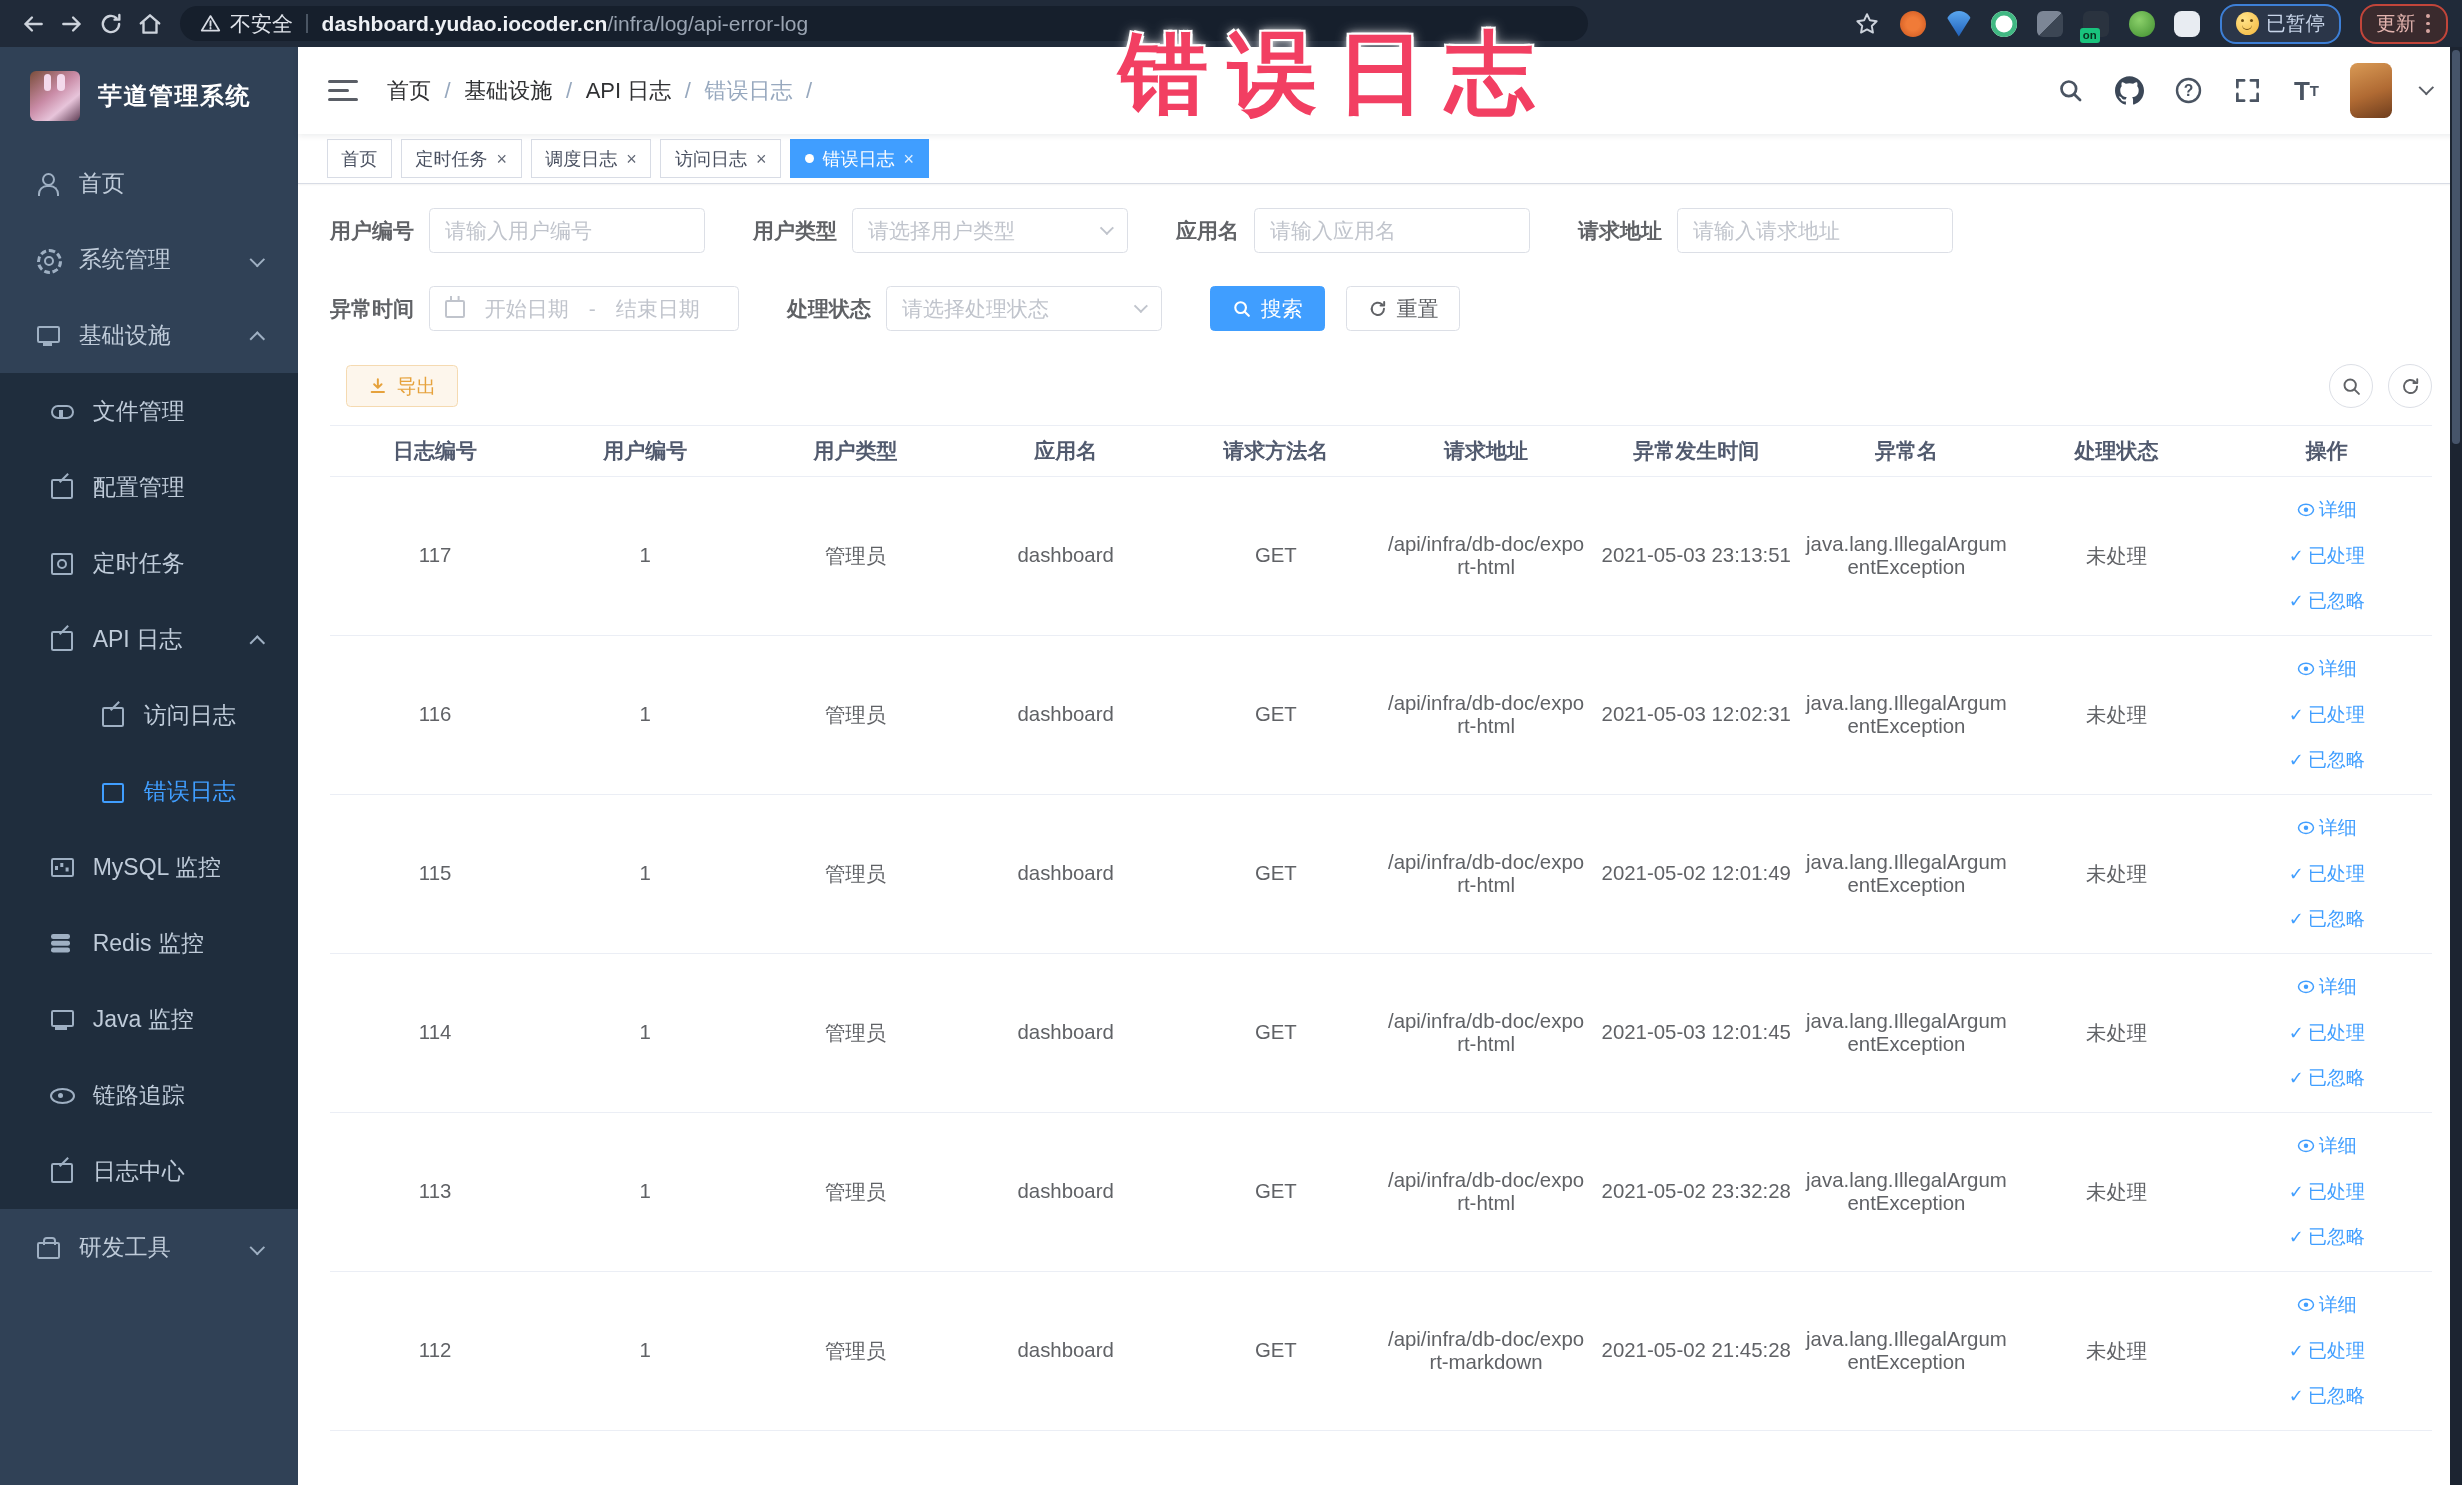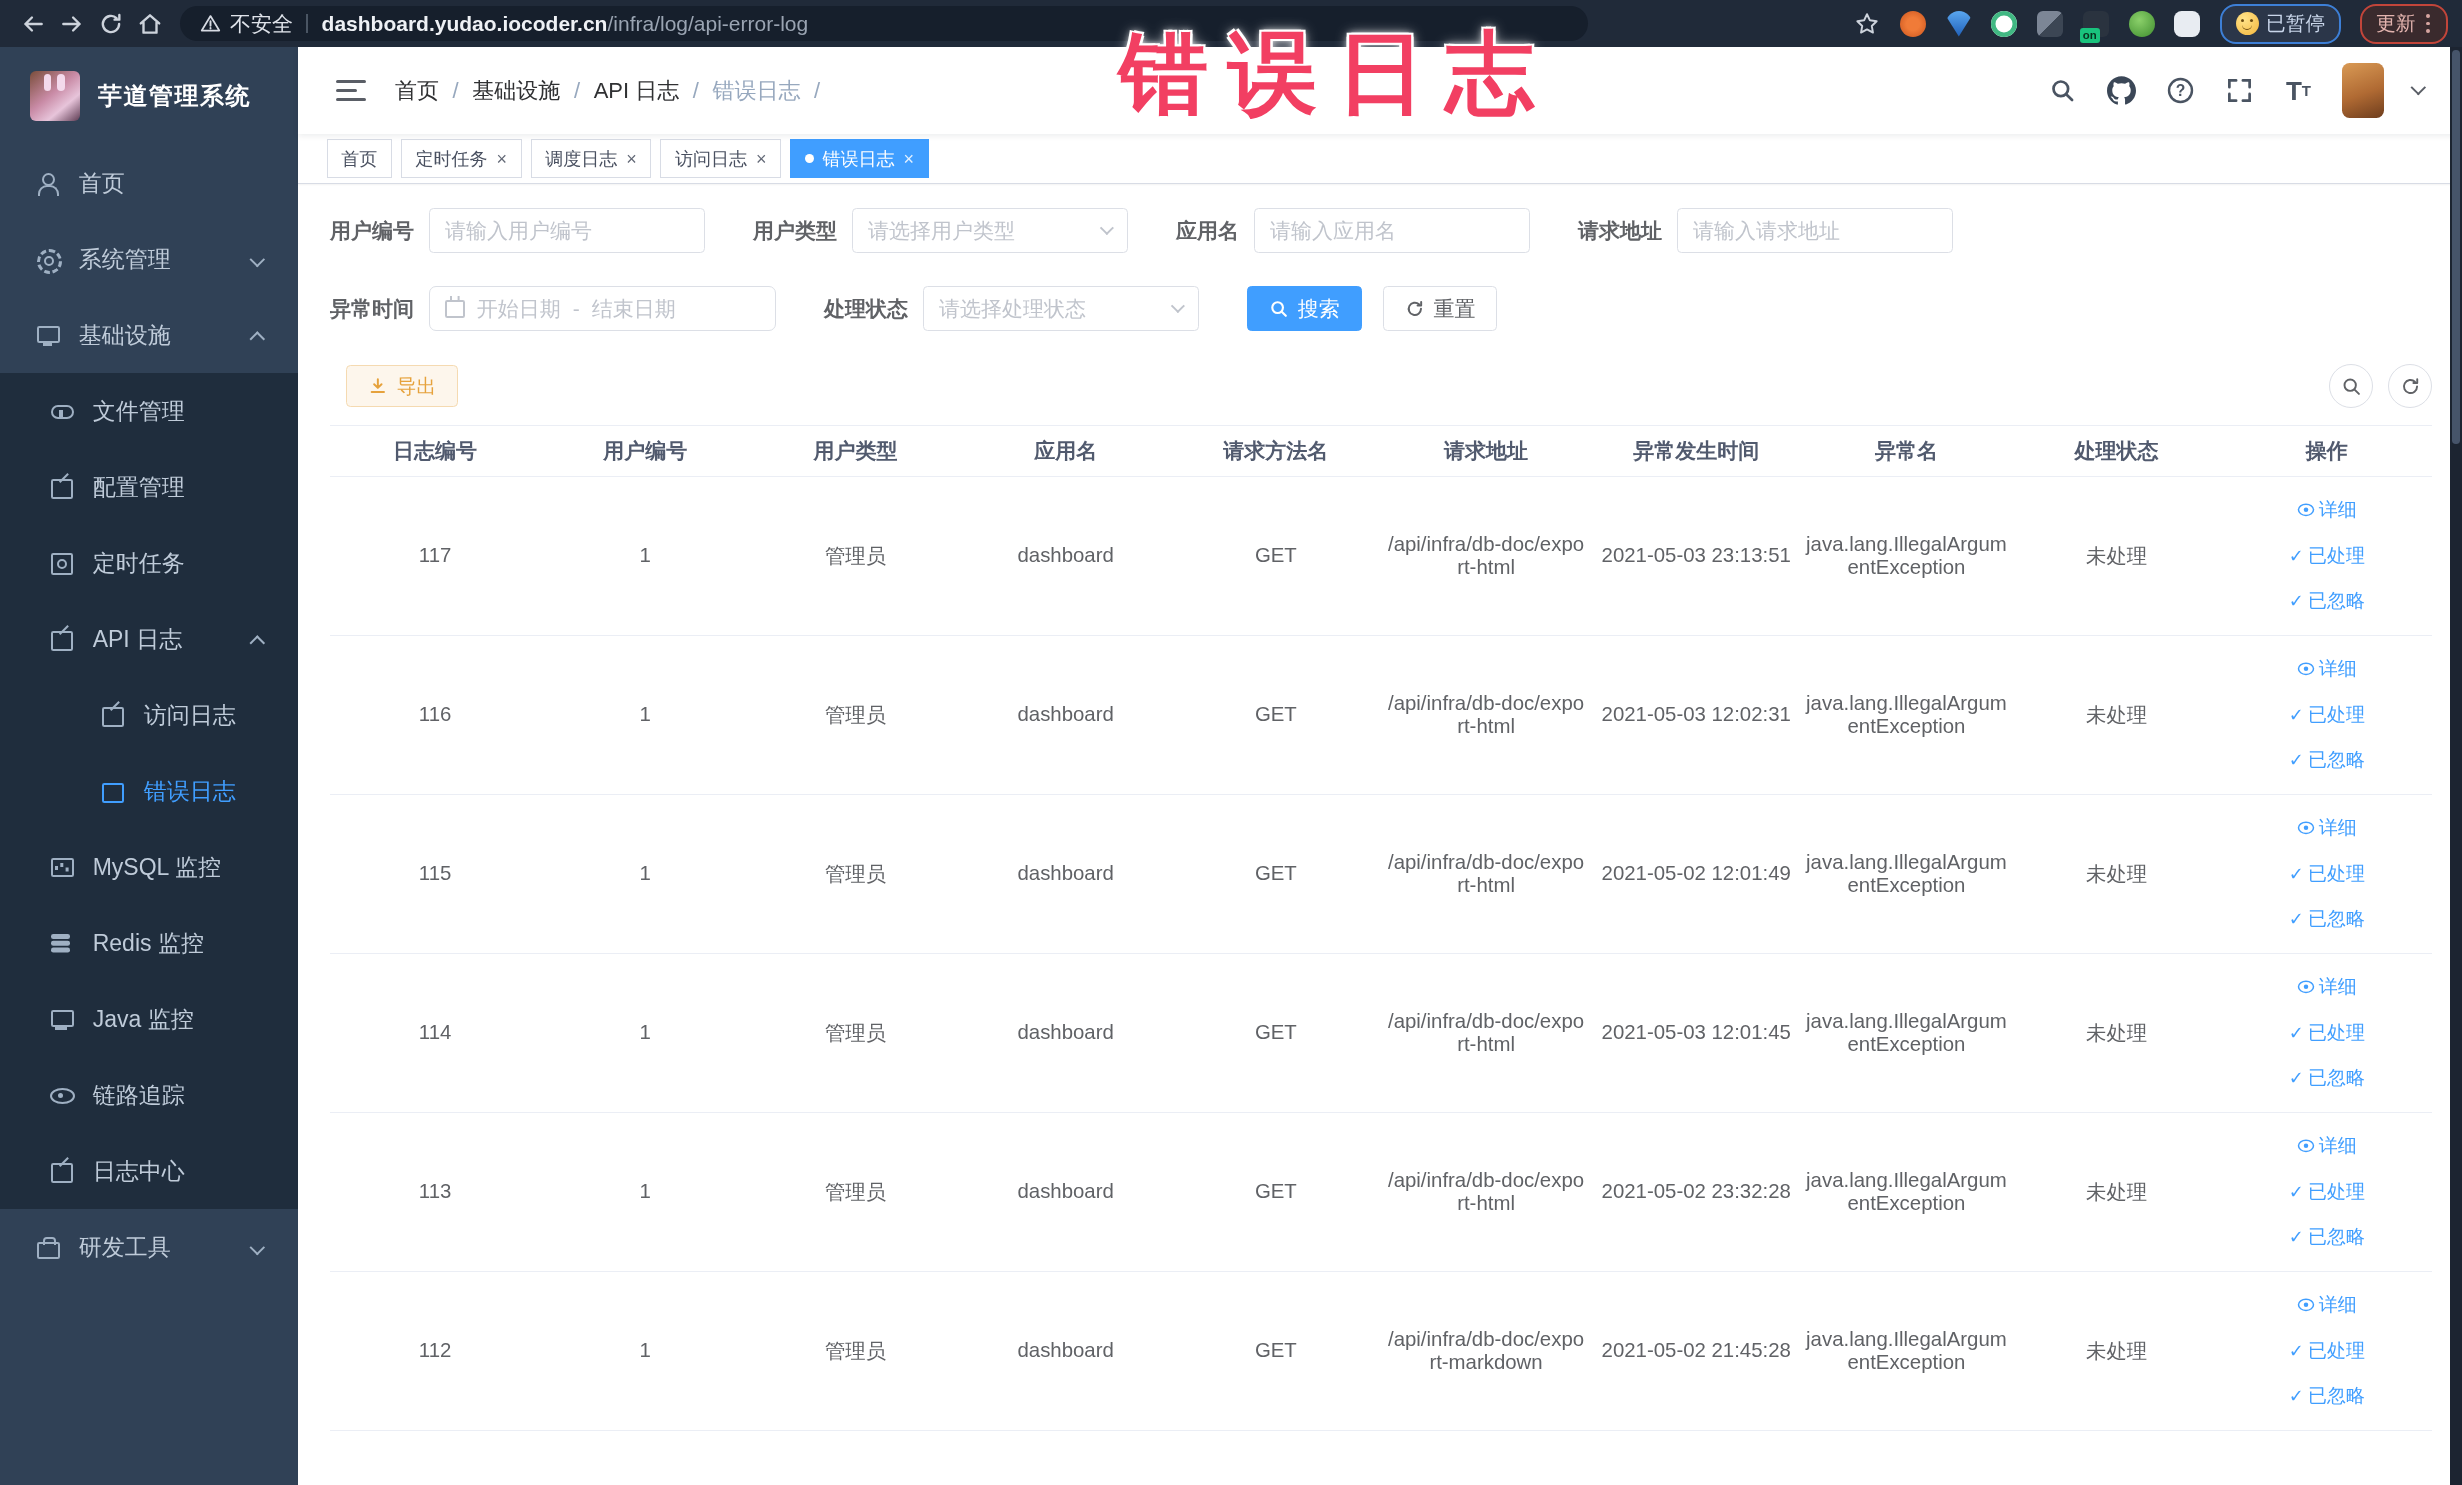--- a/index.html
+++ b/index.html
@@ -75,21 +75,21 @@
     box-shadow:0 6.8px 0 #9fb0c3,0 13.6px 0 #9fb0c3; }
   .i-java::before { left:1.5px; top:3px; width:19.7px; height:13px; border:2.3px solid #9fb0c3; border-radius:2.3px; }
   .i-java::after { left:6px; top:19px; width:12px; height:3.8px; background:#9fb0c3; }
   .i-eye::before { left:0.8px; top:5.3px; width:21px; height:12px; border:2.3px solid #9fb0c3; border-radius:50%; }
   .i-eye::after { left:9px; top:9.8px; width:5.3px; height:5.3px; background:#9fb0c3; border-radius:50%; }
   .i-tool::before { left:1.5px; top:6.8px; width:19.7px; height:13.6px; border:2.3px solid #9fb0c3; border-radius:2.3px; }
   .i-tool::after { left:7.6px; top:2.3px; width:9px; height:6px; border:2.3px solid #9fb0c3; border-bottom:none; border-radius:3.8px 3.8px 0 0; }
 
   
   .main { flex:1; display:flex; flex-direction:column; background:#fff; }
-  .navbar { height:87px; display:flex; align-items:center; padding:0 38px; box-shadow:0 1.5px 6px rgba(0,21,41,.08); position:relative; z-index:2; }
+  .navbar { height:87px; display:flex; align-items:center; padding:0 30px; box-shadow:0 1.5px 6px rgba(0,21,41,.08); position:relative; z-index:2; }
   .hamb { width:30px; height:26px; display:flex; flex-direction:column; justify-content:space-between; padding:2.3px 0; cursor:pointer; }
   .hamb i { height:3px; background:#5a5e66; border-radius:1.5px; }
   .hamb i:nth-child(2) { width:70%; }
   .crumbs { margin-left:29px; font-size:22px; color:#303133; display:flex; align-items:center; }
   .crumb a { color:#303133; text-decoration:none; font-weight:500; }
   .crumb .sep { color:#97a8be; font-style:normal; margin:0 13.6px; }
   .crumb:last-child a { color:#97a8be; font-weight:400; cursor:default; }
   .nav-right { margin-left:auto; display:flex; align-items:center; gap:29px; }
   .nav-ic { width:30px; height:30px; display:flex; align-items:center; justify-content:center; cursor:pointer; }
   .tsize { font-weight:700; color:#4a5462; font-size:26px; line-height:1; }
@@ -112,21 +112,21 @@
   .content { flex:1; padding:24px 30px 0 32px; position:relative; }
   .frow { display:flex; align-items:center; margin-bottom:33px; }
   .flabel { font-size:21px; font-weight:700; color:#606266; margin-right:15px; white-space:nowrap; }
   .fctl { height:45px; border:1.5px solid #dcdfe6; border-radius:4.5px; background:#fff; display:flex; align-items:center;
     padding:0 15px; margin-right:48px; font-size:21px; color:#c0c4cc; }
   input.fctl { color:#606266; }
   input.fctl::placeholder { color:#c0c4cc; }
   .w365 { width:276px; }
   .fselect { width:276px; justify-content:space-between; cursor:pointer;text-align:right; }
   .fselect .caret2 { width:9.8px; height:9.8px; border-right:2.3px solid #c0c4cc; border-bottom:2.3px solid #c0c4cc; transform:rotate(45deg); margin-top:-4.5px; }
-  .drange { width:347px; gap:12px;border-radius:7px; }
+  .drange { width:310px; gap:20px; }
   .cal { width:19.7px; height:18px; border:2.3px solid #c0c4cc; border-radius:2.3px; position:relative; flex:0 0 auto; }
   .cal::before { content:""; position:absolute; top:-5.3px; left:3px; width:2.3px; height:5.3px; background:#c0c4cc; box-shadow:7.6px 0 0 #c0c4cc; }
   .dr-sep { color:#c0c4cc; }
   .btn { height:45px; border-radius:4.5px; font-size:21px; display:inline-flex; align-items:center; gap:9px;
     padding:0 21px; cursor:pointer; border:1.5px solid transparent; }
   .btn-primary { background:#409eff; border-color:#409eff; color:#fff; }
   .btn-plain { background:#fff; border-color:#dcdfe6; color:#606266; }
   .btn-warnplain { background:#fdf6ec; border-color:#f5dab1; color:#e6a23c; height:42px; font-size:19.7px; }
   .toolbar { display:flex; align-items:center; margin-bottom:16.7px;margin-left:16px; }
   .toolbar .spacer { flex:1; }

